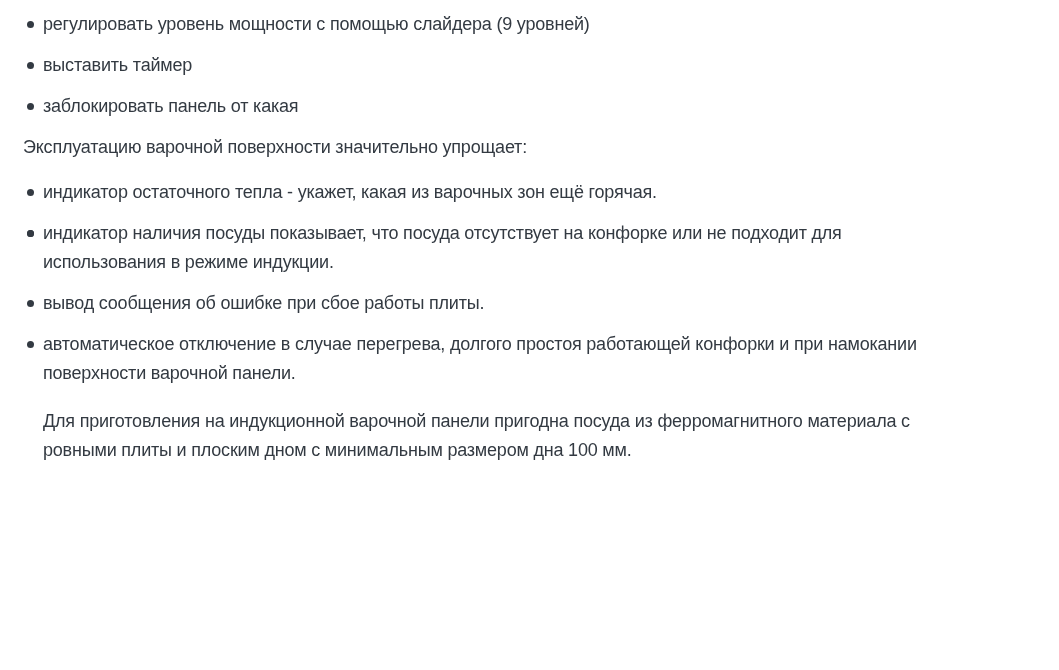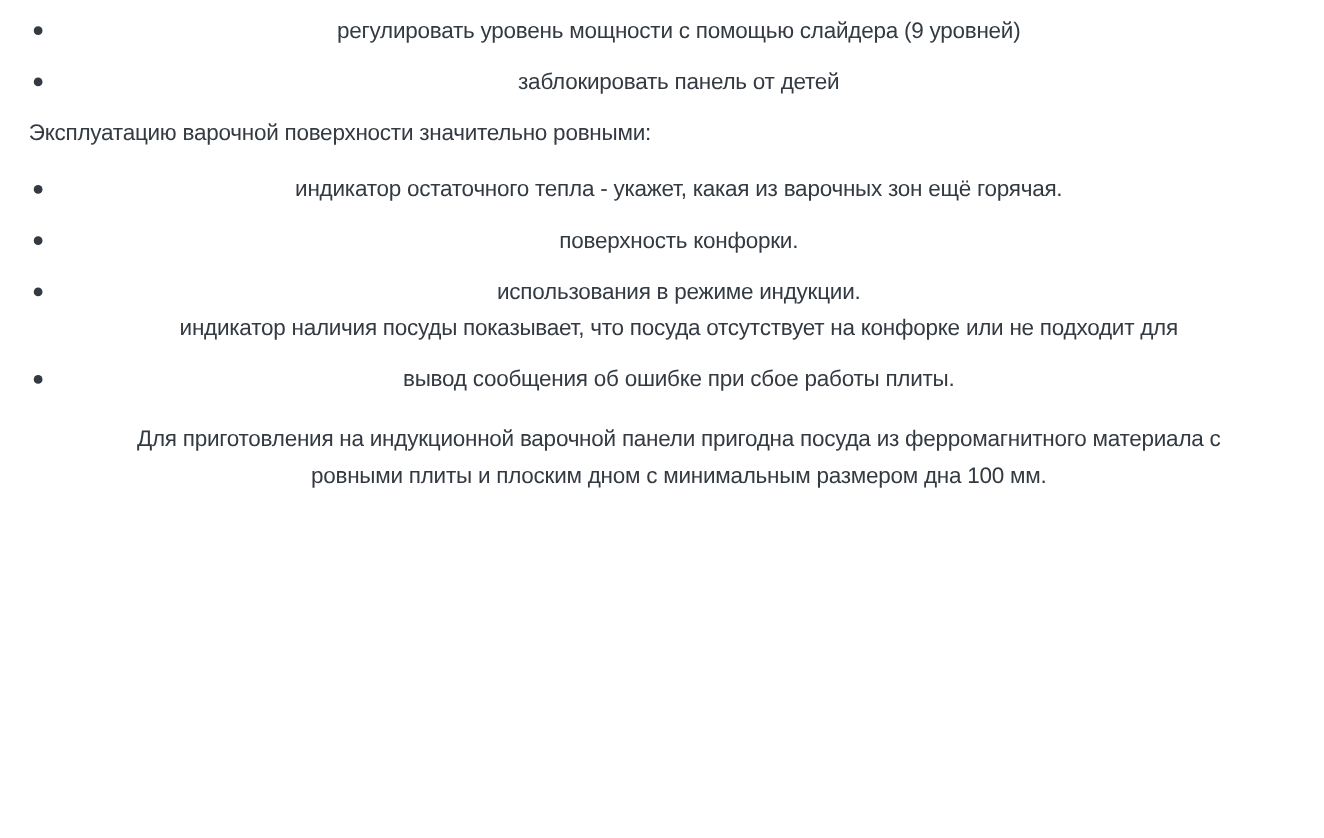--- a/index.html
+++ b/index.html
@@ -29,21 +29,21 @@
   }
   .dot {
     position: absolute;
     left: 4px;
     top: 11px;
     width: 7px;
     height: 7px;
     border-radius: 50%;
     background: currentColor;
   }
-  .line { white-space: nowrap; text-align: center; }
+  .line { white-space: nowrap; }
   .group-primary   { margin-bottom: 27px; }
   .group-secondary { margin-bottom: 18px; }
   p.intro {
     margin: 0 0 16px 0;
   }
   p.closing {
     margin: 19px 0 0 20px;
   }
 </style>
 </head>
@@ -54,43 +54,51 @@
   <ul class="blist group-primary">
     <li>
       <span class="dot"></span>
       <div class="line">регулировать уровень мощности с помощью слайдера (9 уровней)</div>
     </li>
   </ul>
 
   <ul class="blist group-secondary">
     <li>
       <span class="dot"></span>
-      <div class="line">заблокировать панель от детей</div>
+      <div class="line">выставить таймер</div>
+    </li>
+    <li>
+      <span class="dot"></span>
+      <div class="line">заблокировать панель от какая</div>
     </li>
   </ul>
 
-  <p class="intro">Эксплуатацию варочной поверхности значительно ровными:</p>
+  <p class="intro">Эксплуатацию варочной поверхности значительно упрощает:</p>
 
   <ul class="blist group-features">
     <li>
       <span class="dot"></span>
       <div class="line">индикатор остаточного тепла - укажет, какая из варочных зон ещё горячая.</div>
     </li>
     <li>
       <span class="dot"></span>
-      <div class="line">поверхность конфорки.</div>
     </li>
     <li>
       <span class="dot"></span>
+      <div class="line">индикатор наличия посуды показывает, что посуда отсутствует на конфорке или не подходит для</div>
       <div class="line">использования в режиме индукции.</div>
-      <div class="line">индикатор наличия посуды показывает, что посуда отсутствует на конфорке или не подходит для</div>
     </li>
     <li>
       <span class="dot"></span>
       <div class="line">вывод сообщения об ошибке при сбое работы плиты.</div>
+    </li>
+    <li>
+      <span class="dot"></span>
+      <div class="line">автоматическое отключение в случае перегрева, долгого простоя работающей конфорки и при намокании</div>
+      <div class="line">поверхности варочной панели.</div>
     </li>
   </ul>
 
   <p class="closing">
     <span class="line" style="display:block">Для приготовления на индукционной варочной панели пригодна посуда из ферромагнитного материала с</span>
     <span class="line" style="display:block">ровными плиты и плоским дном с минимальным размером дна 100 мм.</span>
   </p>
 
 </div>
 

